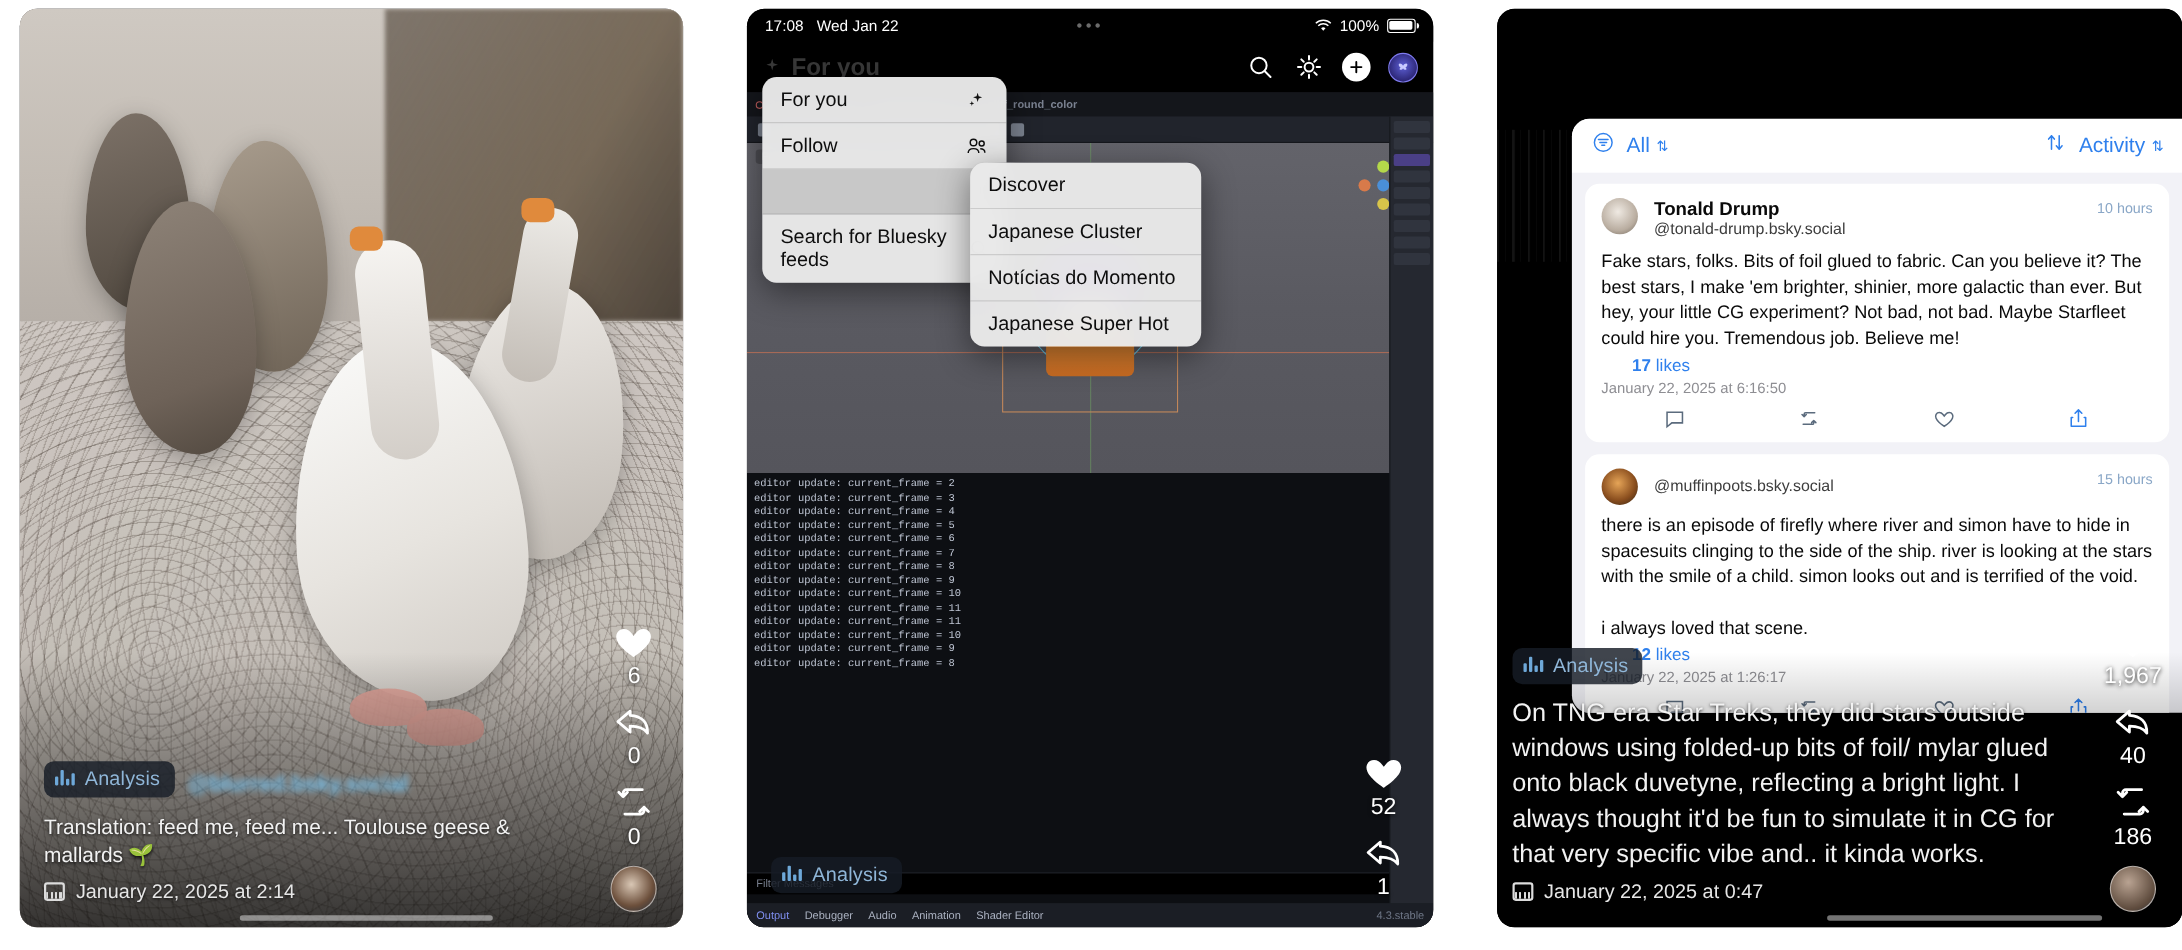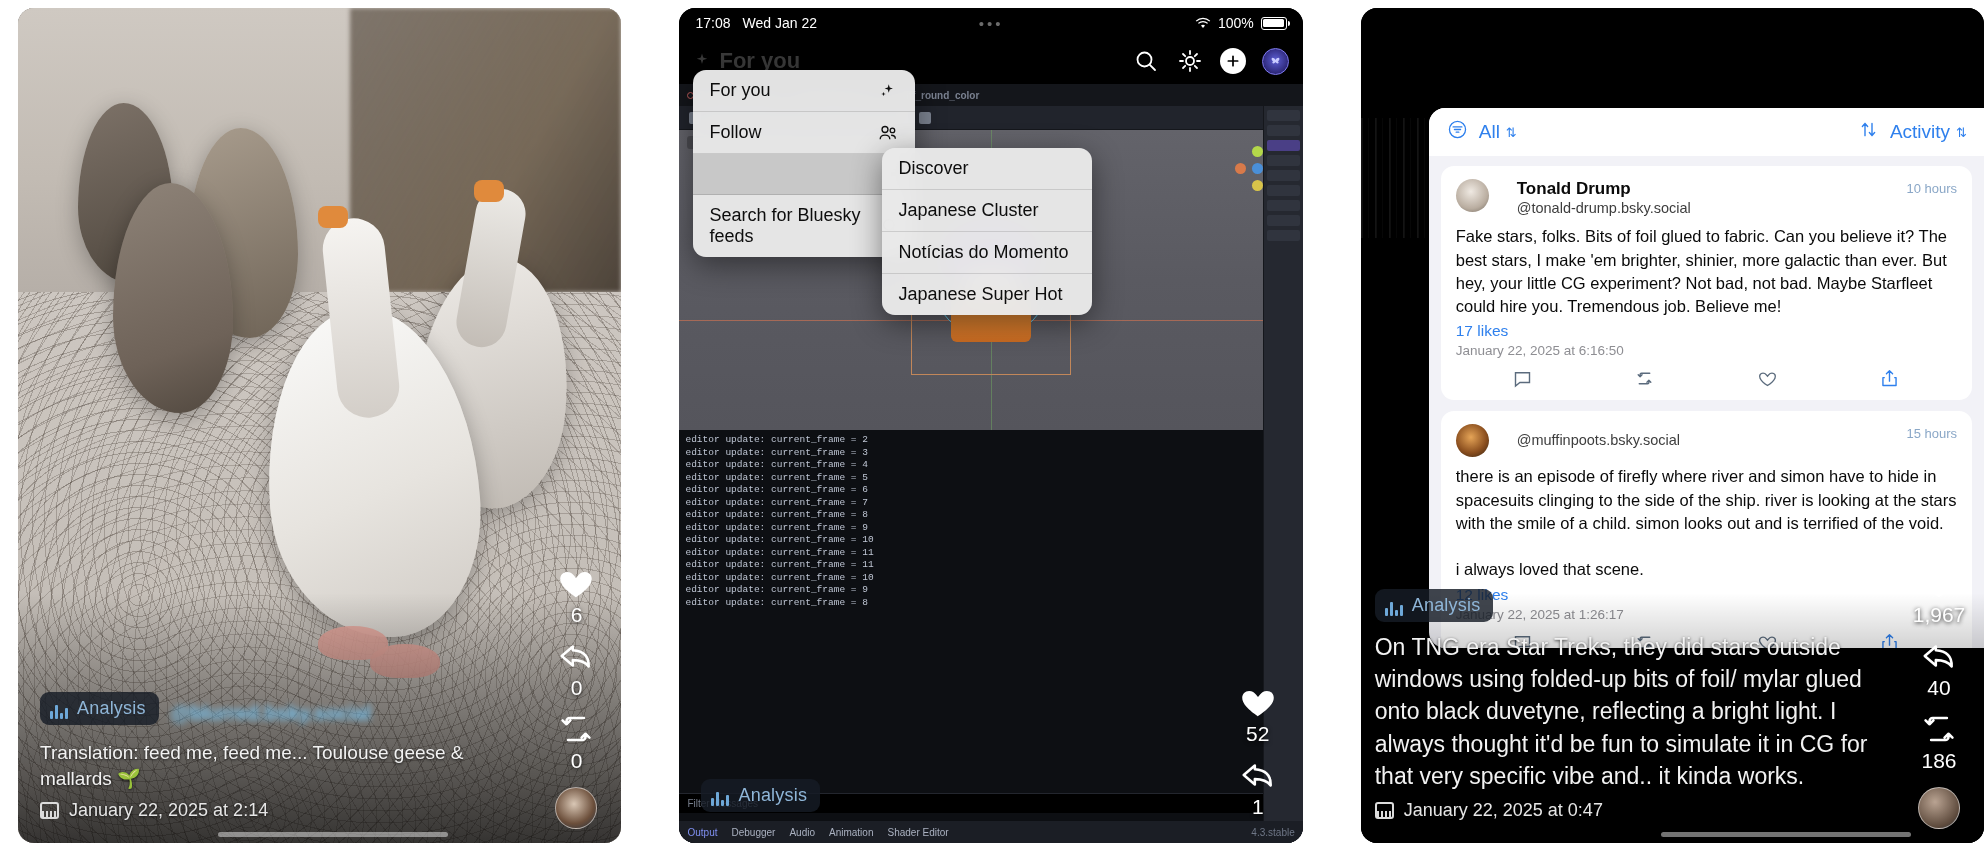--- a/index.html
+++ b/index.html
@@ -97,21 +97,21 @@
   .overlay-bottom {
     position: absolute; left: 0; right: 0; bottom: 0; height: 250px;
     background: linear-gradient(180deg, rgba(0,0,0,0) 0%, rgba(0,0,0,.30) 38%, rgba(0,0,0,.72) 100%);
     pointer-events: none;
   }
   .caption-zone {
     position: absolute; left: 22px; bottom: 22px; right: 120px;
     color: #fff;
   }
   .analysis-badge {
-    display: inline-flex; align-items: flex-end; gap: 9px;
+    display: inline-flex; align-items: flex-start; gap: 9px;
     background: rgba(22,28,38,.82);
     border-radius: 9px;
     padding: 6px 13px 6px 10px;
     margin-bottom: 9px;
   }
   .analysis-badge .lbl { color: #8fb6d8; font-size: 18px; font-weight: 500; letter-spacing: .2px; }
   .bars { display: inline-flex; align-items: flex-end; gap: 2px; height: 16px; }
   .bars i { display:block; width: 3px; background: #6ea8d8; border-radius: 1px; }
   .bars i:nth-child(1){height:8px}.bars i:nth-child(2){height:14px}
   .bars i:nth-child(3){height:6px}.bars i:nth-child(4){height:11px}
@@ -321,33 +321,33 @@
     font-size: 19px; color:#2f80ed; gap: 11px;
   }
   .filterbar .spacer { flex: 1; }
   .fb-seg { display:flex; align-items:center; gap: 6px; color:#2f80ed; }
   .chev-updown { font-size: 13px; letter-spacing:-1px; }
   .notif-list { padding: 10px 12px 0; }
   .post {
     background:#fff; border-radius: 13px; padding: 13px 15px 8px;
     margin-bottom: 11px;
   }
-  .post-head { display:flex; align-items:flex-start; gap: 28px; }
+  .post-head { display:flex; align-items:flex-start; gap: 15px; }
   .pavatar {
     width: 33px; height: 33px; border-radius:50%; flex:0 0 auto;
     background: radial-gradient(circle at 45% 38%, #efe9e2, #b9ada0 62%, #6e6458);
     overflow:hidden; position: relative;
   }
   .pavatar.two { background: radial-gradient(circle at 45% 40%, #e5a457, #8a4e1e 58%, #2d2012); }
   .pname { font-size: 17px; font-weight: 700; color:#0a0a0a; line-height:1.15; }
   .phandle { font-size: 14.5px; color:#3d3d3d; line-height:1.3; }
   .ptime { margin-left:auto; font-size: 13px; color:#8aa7c7; white-space:nowrap; padding-top:2px; }
   .pbody { font-size: 16.5px; line-height: 1.41; color:#0a0a0a; margin-top: 8px; }
   .plikes { font-size: 15.5px; color:#2f80ed; margin-top: 4px; }
-  .plikes b { font-weight: 400; }
+  .plikes b { font-weight: 700; margin-left: 28px; }
   .pdate { font-size: 13.5px; color:#8e8e93; margin-top: 3px; }
   .pactions { display:flex; align-items:center; justify-content: space-around;
               padding: 10px 6px 2px; }
   .pactions .ai { width: 22px; height: 22px; color:#5b6b7d; }
 
   .right-caption {
     position:absolute; left: 14px; right: 110px; bottom: 22px; color:#fff; z-index: 6;
   }
   .right-caption .cap-text { font-size: 23px; line-height:1.4; }
   .scrollbar-thumb {

